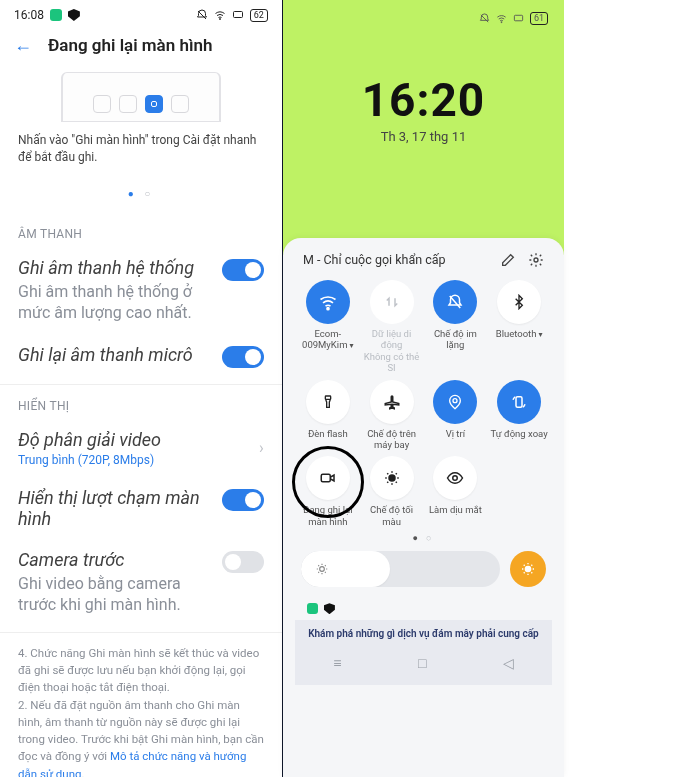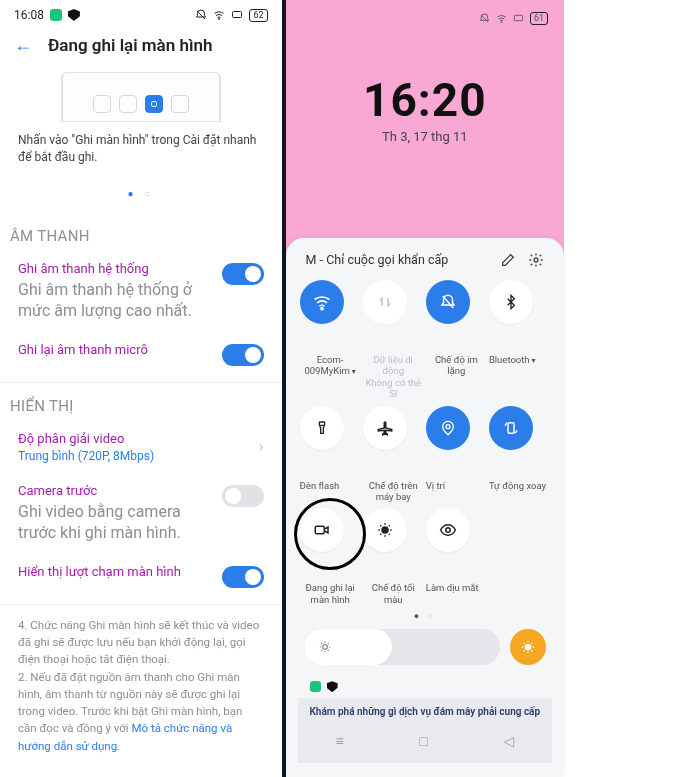--- a/index.html
+++ b/index.html
@@ -1,20 +1,20 @@
 <!DOCTYPE html>
 <html><head>
 <meta charset="utf-8">
 <style>
   * { margin: 0; padding: 0; box-sizing: border-box; font-family: -apple-system, BlinkMacSystemFont, "Segoe UI", Roboto, sans-serif; }
   html, body { width: 700px; height: 777px; overflow: hidden; }
   .screens { display: flex; width: 564px; height: 777px; }
   .left, .right { width: 350px; height: 777px; position: relative; }
   .left { background: #fff; color: #222; }
-  .right { background: #f9a8d4; color: #222; border-left: 4px solid #0f172a; }
+  .right { background: #bef264; color: #222; border-left: 1px solid #0f172a; }
 
   
   .statusbar { display: flex; justify-content: space-between; align-items: center; padding: 8px 14px 6px; font-size: 12px; color: #222; }
   .statusbar .sb-icons { display: flex; gap: 6px; align-items: center; font-size: 12px; }
   .sb-chip { width: 12px; height: 12px; border-radius: 3px; background: #1bc47d; }
   .sb-shield { width: 12px; height: 12px; background: #111; clip-path: polygon(50% 0, 100% 20%, 100% 60%, 50% 100%, 0 60%, 0 20%); }
   .batt { display: inline-block; border: 1px solid #222; border-radius: 3px; padding: 0 3px; font-size: 9px; line-height: 11px; }
 
   .titlebar { display: flex; align-items: center; gap: 16px; padding: 6px 14px 16px; }
   .titlebar h1 { font-size: 17px; font-weight: 600; }
@@ -22,26 +22,26 @@
 
   .phone-preview { width: 160px; height: 50px; margin: 0 auto 10px; border: 1px solid #e2e2e6; border-left: 2px solid #e2e2e6; border-right: 2px solid #e2e2e6; border-radius: 6px 6px 0 0; display: flex; justify-content: center; align-items: flex-end; gap: 8px; padding-bottom: 8px; background: #fdfdfd; }
   .phone-preview .tile { width: 18px; height: 18px; border: 1px solid #d8d8dc; border-radius: 4px; }
   .phone-preview .tile.active { background: #2b7de9; border-color: #2b7de9; position: relative; }
   .phone-preview .tile.active::after { content: ""; position: absolute; inset: 5px; border: 1.5px solid #fff; border-radius: 2px; }
 
   .hint { font-size: 12px; color: #444; padding: 0 18px 12px; line-height: 1.4; }
   .dots { text-align: center; font-size: 10px; color: #c0c3c9; padding: 10px 0 14px; letter-spacing: 4px; }
   .dots .on { color: #2b7de9; }
 
-  .section-header { font-size: 15px; color: #8a8f98; padding: 14px 10px 6px; letter-spacing: 0.3px; }
+  .section-header { font-size: 12px; color: #8a8f98; padding: 14px 18px 6px; letter-spacing: 0.3px; }
   .divider { border-top: 1px solid #eee; margin: 6px 0 0; }
 
   .row { padding: 10px 18px; display: flex; justify-content: space-between; align-items: flex-start; gap: 14px; }
   .row .txt { flex: 1; }
-  .row .title { font-size: 13px; color: #a21caf; }
+  .row .title { font-size: 18px; color: #404040; font-style: italic; }
   .row .sub { font-size: 16px; color: #8a8f98; margin-top: 3px; line-height: 1.35; }
   .row .sublink { font-size: 12px; color: #2b7de9; margin-top: 3px; }
   .chev { color: #c0c3c9; font-size: 16px; align-self: center; }
 
   .toggle { width: 42px; height: 22px; border-radius: 11px; position: relative; flex-shrink: 0; margin-top: 2px; }
   .toggle.on { background: #2b7de9; }
   .toggle.off { background: #e0e2e6; }
   .toggle::after { content: ""; position: absolute; width: 16px; height: 16px; border-radius: 50%; background: #fff; top: 3px; }
   .toggle.on::after { right: 3px; }
   .toggle.off::after { left: 3px; }
@@ -57,21 +57,21 @@
   .clock .date { font-size: 13px; color: #444; margin-top: 2px; }
 
   .panel { background: #f5f6f8; position: absolute; left: 0; right: 0; bottom: 0; top: 238px; border-radius: 18px 18px 0 0; padding: 14px 12px 6px; box-shadow: 0 -1px 6px rgba(0,0,0,0.05); }
 
   .panel-top { display: flex; align-items: flex-start; justify-content: space-between; padding: 0 8px 12px; }
   .panel-top .carrier { font-size: 12.5px; color: #333; }
   .panel-top .icons { display: flex; gap: 12px; color: #444; cursor: pointer; }
   .panel-top svg { width: 16px; height: 16px; }
 
   .grid { display: grid; grid-template-columns: repeat(4, 1fr); gap: 6px 2px; padding: 0 2px; }
-  .qs { display: flex; flex-direction: column; align-items: flex-start; text-align: center; gap: 26px; }
+  .qs { display: flex; flex-direction: column; align-items: center; text-align: center; }
   .qs .circ { width: 44px; height: 44px; border-radius: 50%; display: flex; align-items: center; justify-content: center; margin-bottom: 4px; cursor: pointer; }
   .qs .circ.blue { background: #2b7de9; color: #fff; }
   .qs .circ.white { background: #fff; color: #222; box-shadow: 0 1px 2px rgba(0,0,0,0.06); }
   .qs .circ.grey { background: #fff; color: #b8bcc2; }
   .qs .lbl { font-size: 9.5px; color: #555; line-height: 1.2; min-height: 22px; max-width: 76px; }
   .qs .lbl.dim { color: #b8bcc2; }
   .qs .caret { font-size: 8px; margin-left: 2px; }
 
   .qs.highlight { position: relative; }
   .qs.highlight::before { content: ""; position: absolute; width: 66px; height: 66px; border: 3px solid #000; border-radius: 50%; top: -10px; left: 50%; transform: translateX(-50%); pointer-events: none; }
@@ -170,31 +170,31 @@
     <div class="row">
       <div class="txt">
         <div class="title">Độ phân giải video</div>
         <div class="sublink">Trung bình (720P, 8Mbps)</div>
       </div>
       <span class="chev">›</span>
     </div>
 
     <div class="row">
       <div class="txt">
+        <div class="title">Hiển thị lượt chạm màn hình</div>
+      </div>
+      <div class="toggle on"></div>
+    </div>
+
+    <div class="row">
+      <div class="txt">
         <div class="title">Camera trước</div>
         <div class="sub">Ghi video bằng camera trước khi ghi màn hình.</div>
       </div>
       <div class="toggle off"></div>
-    </div>
-
-    <div class="row">
-      <div class="txt">
-        <div class="title">Hiển thị lượt chạm màn hình</div>
-      </div>
-      <div class="toggle on"></div>
     </div>
 
     <div class="divider"></div>
     <div class="footnotes">
       <div>4. Chức năng Ghi màn hình sẽ kết thúc và video đã ghi sẽ được lưu nếu bạn khởi động lại, gọi điện thoại hoặc tắt điện thoại.</div>
       <div>
         <span>2. Nếu đã đặt nguồn âm thanh cho Ghi màn hình, âm thanh từ nguồn này sẽ được ghi lại trong video. Trước khi bật Ghi màn hình, bạn cần đọc và đồng ý với </span><span class="link">Mô tả chức năng và hướng dẫn sử dụng</span><span>.</span>
       </div>
     </div>
   </div>

